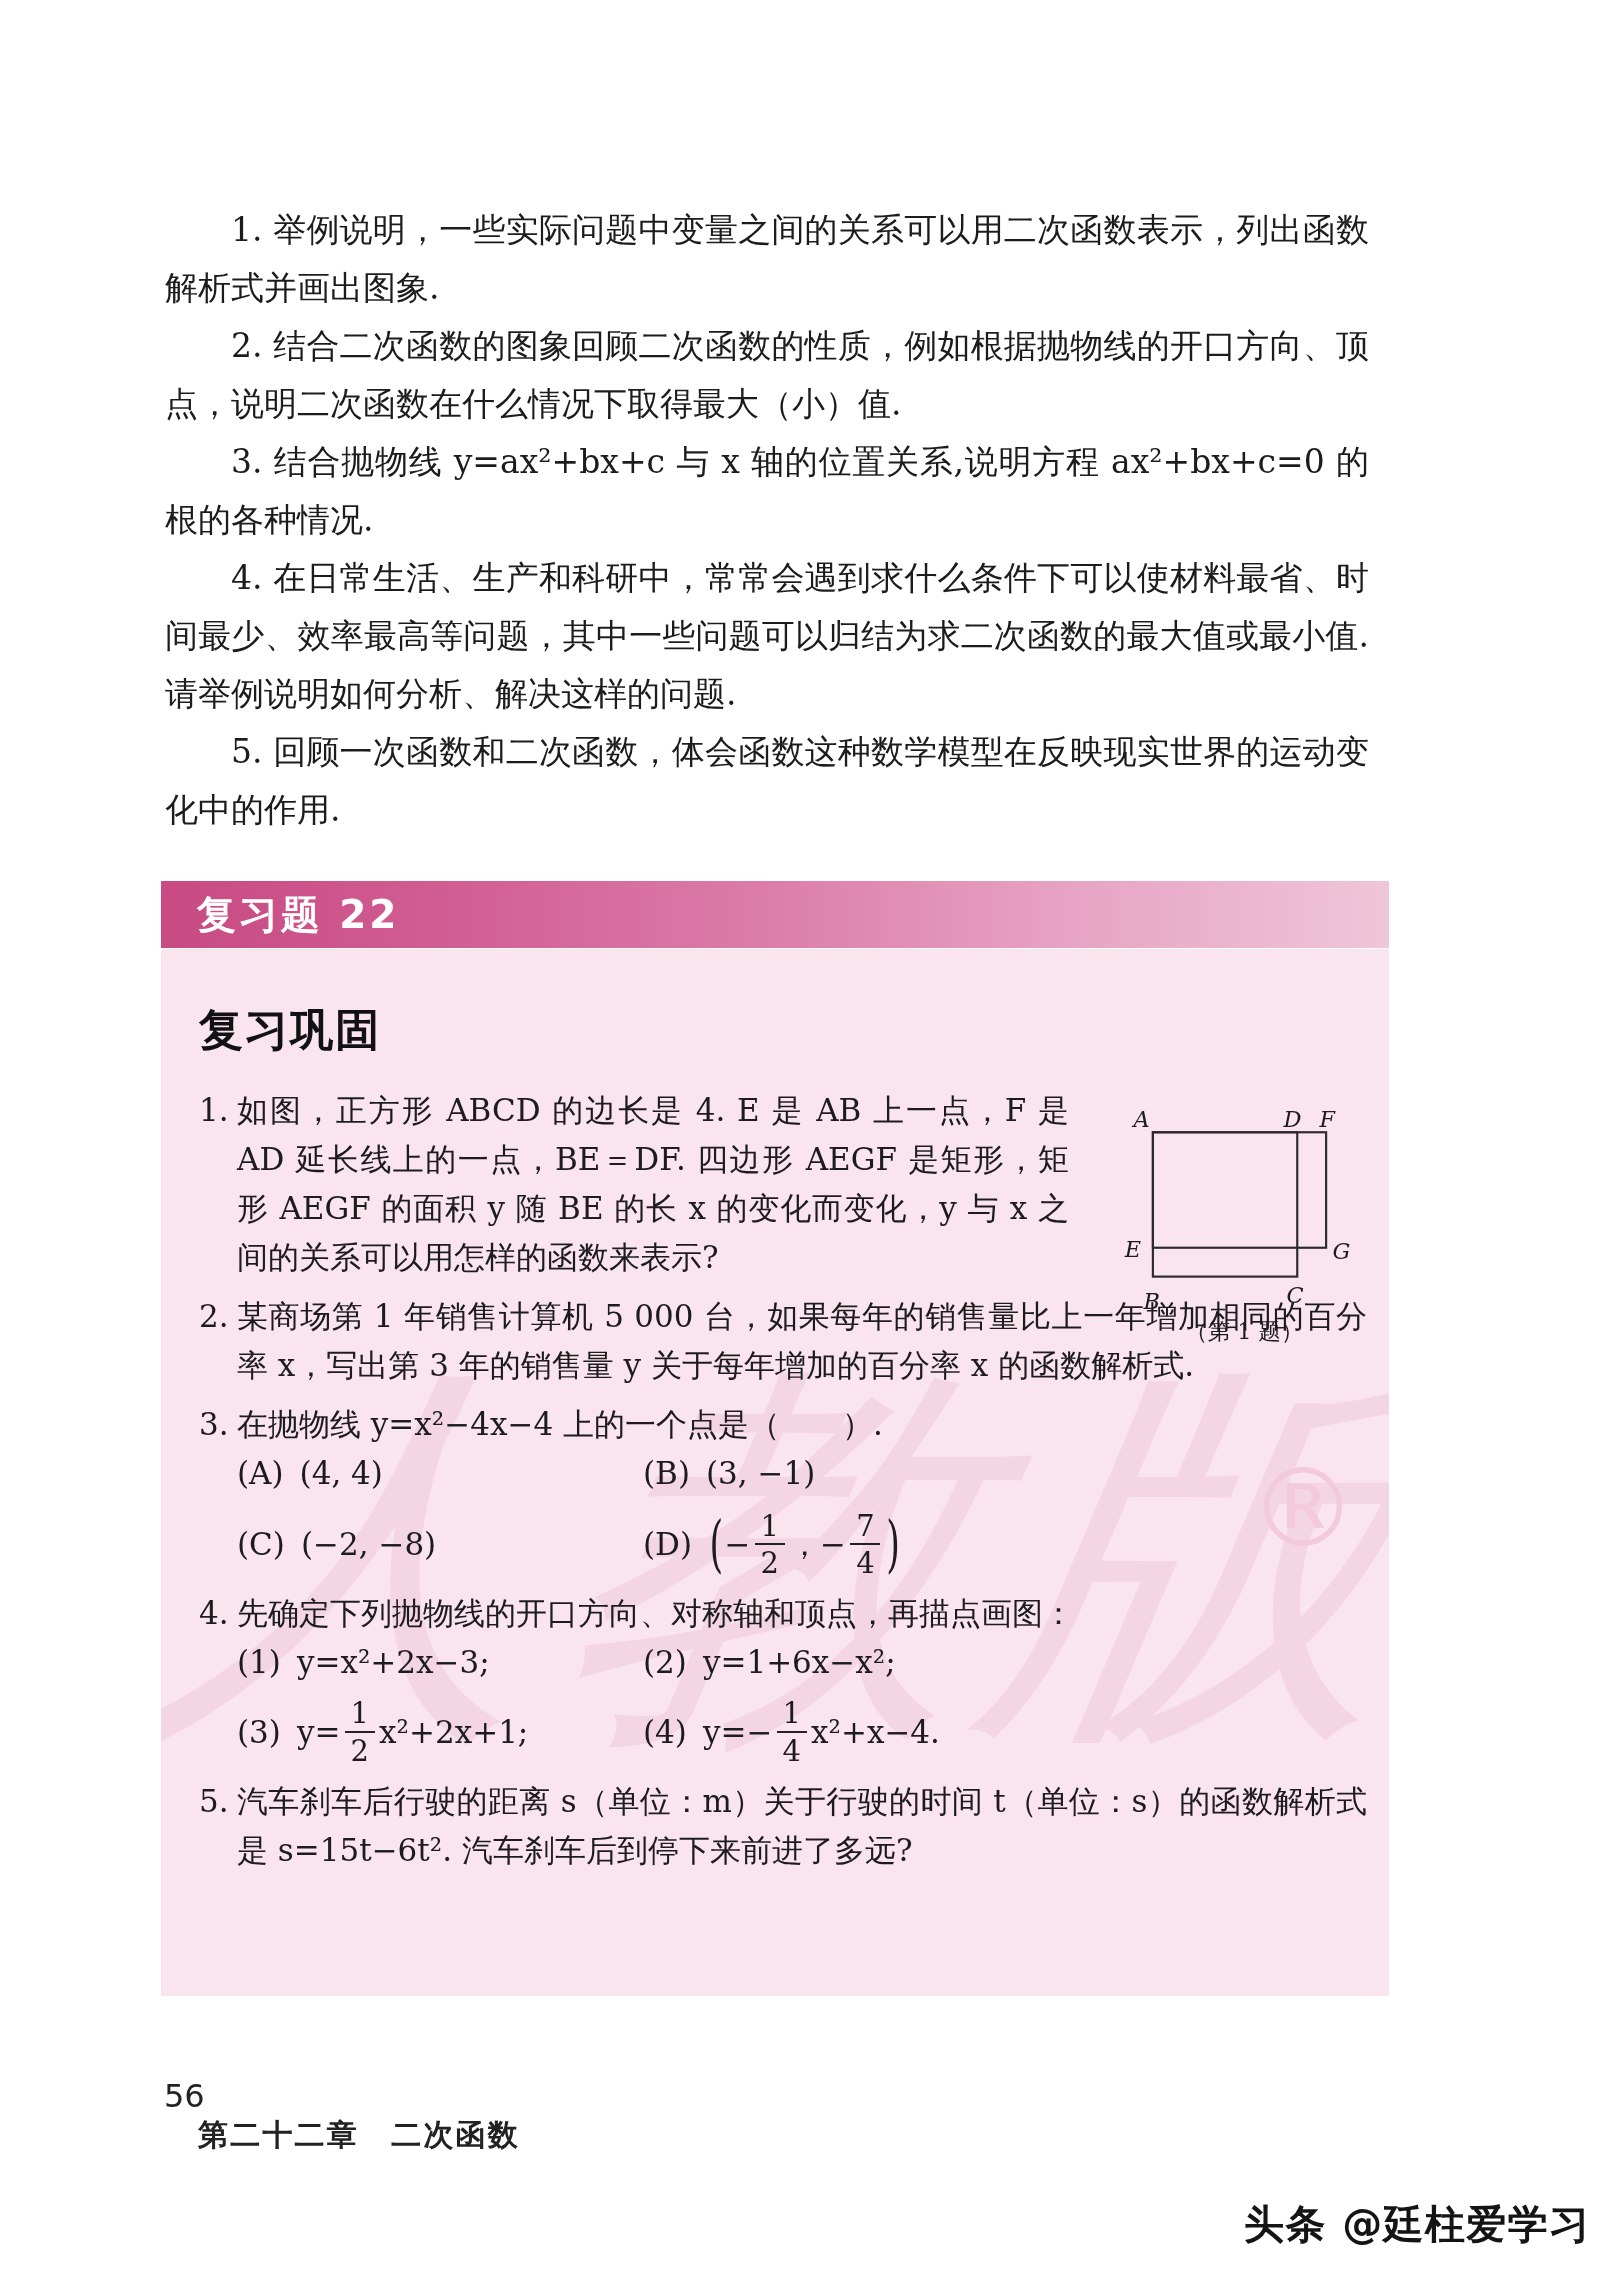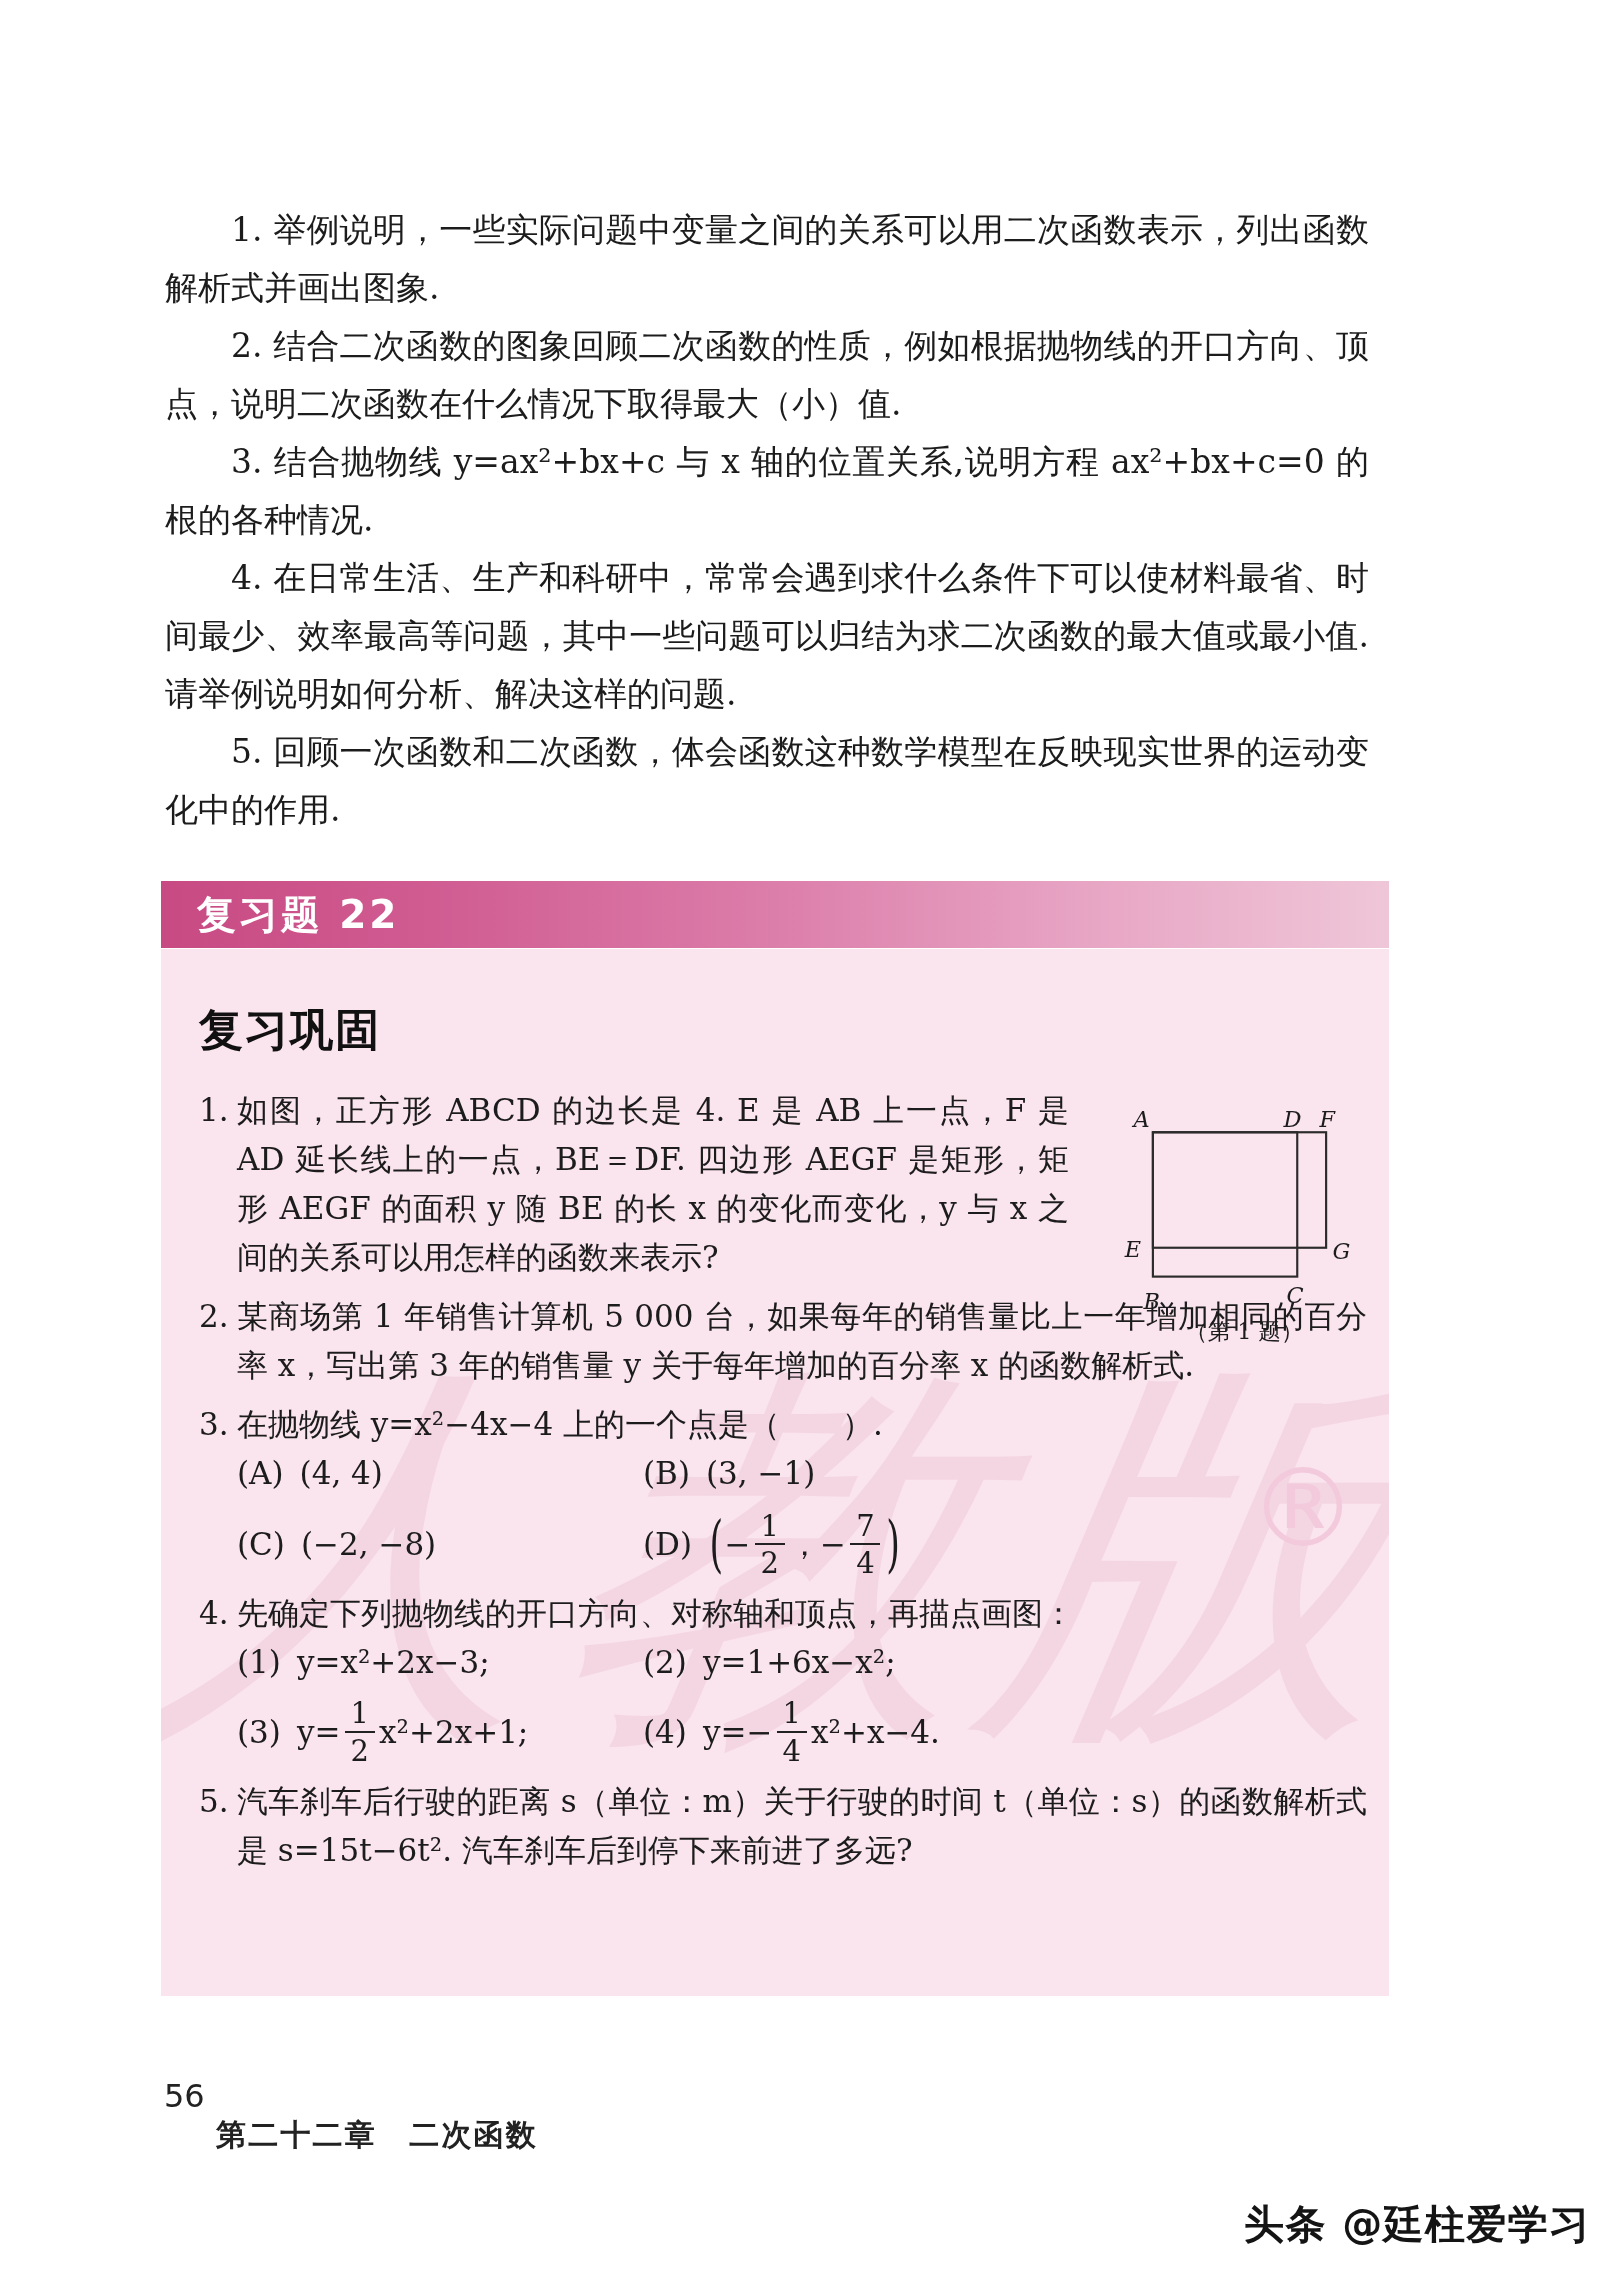--- a/index.html
+++ b/index.html
@@ -61,21 +61,21 @@
 
   
   .figure { position:absolute; left:962px; top:158px; }
   .figure text { font-family:"DejaVu Serif", serif; font-style:italic; font-size:31px; fill:#1c1c1c; }
   .figure .cap { font-style:normal; font-size:31px; }
   .figure rect { fill:none; stroke:#2b2b2b; stroke-width:3; }
 
   
   .footer { position:absolute; left:164px; top:2077px; display:flex; align-items:flex-start;flex-direction:column; }
   .footer .pgnum { font-family:"DejaVu Sans", sans-serif; font-size:32px; color:#222; }
-  .footer .chap { margin-left:52px; font-family:"DejaVu Serif", serif; font-weight:bold;
+  .footer .chap { margin-left:34px; font-family:"DejaVu Serif", serif; font-weight:bold;
                   font-size:30px; color:#222; letter-spacing:2.2px; }
 
   
   .wm-toutiao { position:absolute; left:1244px; top:2197px;
                 font-family:"DejaVu Sans", sans-serif; font-weight:bold; font-size:40px;
                 color:#141414; letter-spacing:1.4px;
                 text-shadow:-1.4px -1.4px 0 #fff, 1.4px -1.4px 0 #fff, -1.4px 1.4px 0 #fff,
                             1.4px 1.4px 0 #fff, 4.3px 4.3px 0 rgba(255,255,255,0.95); }
 </style>
 </head>

